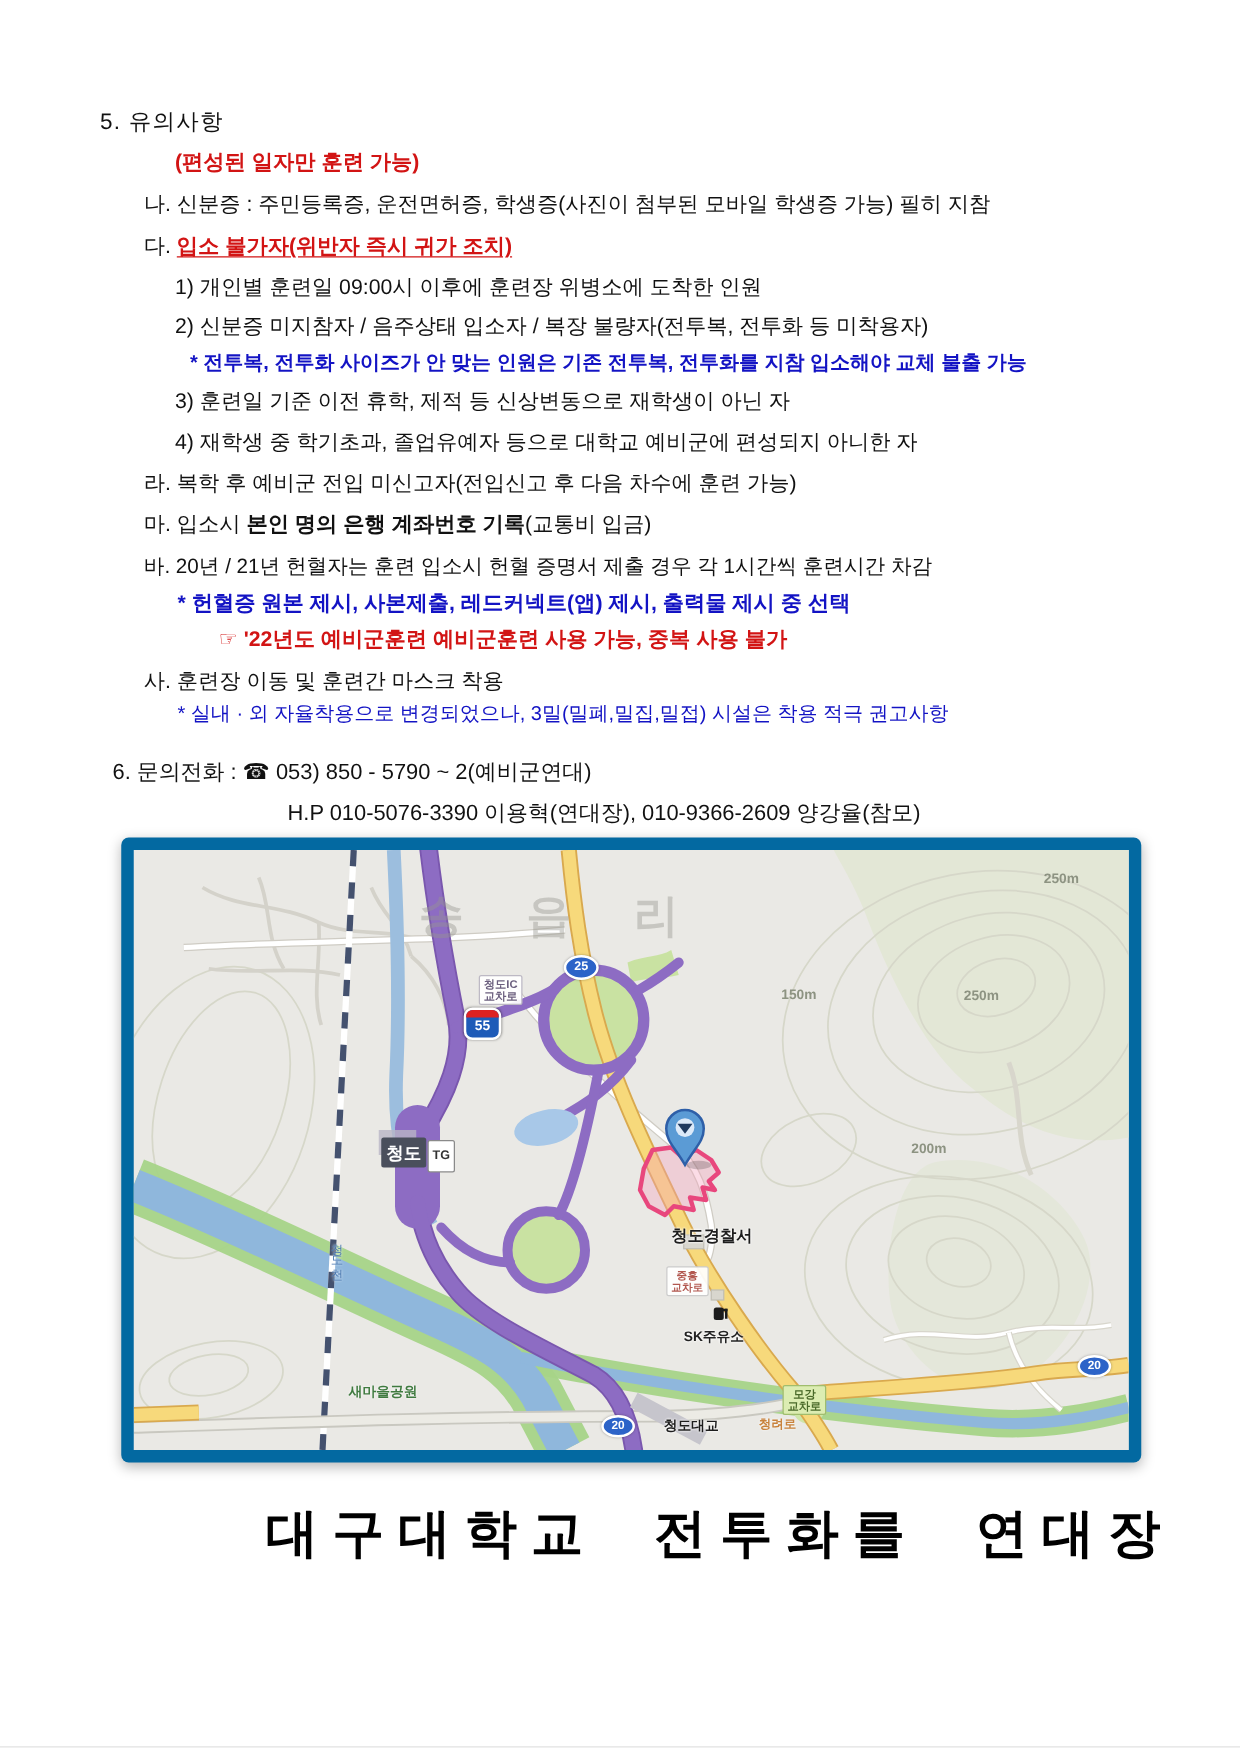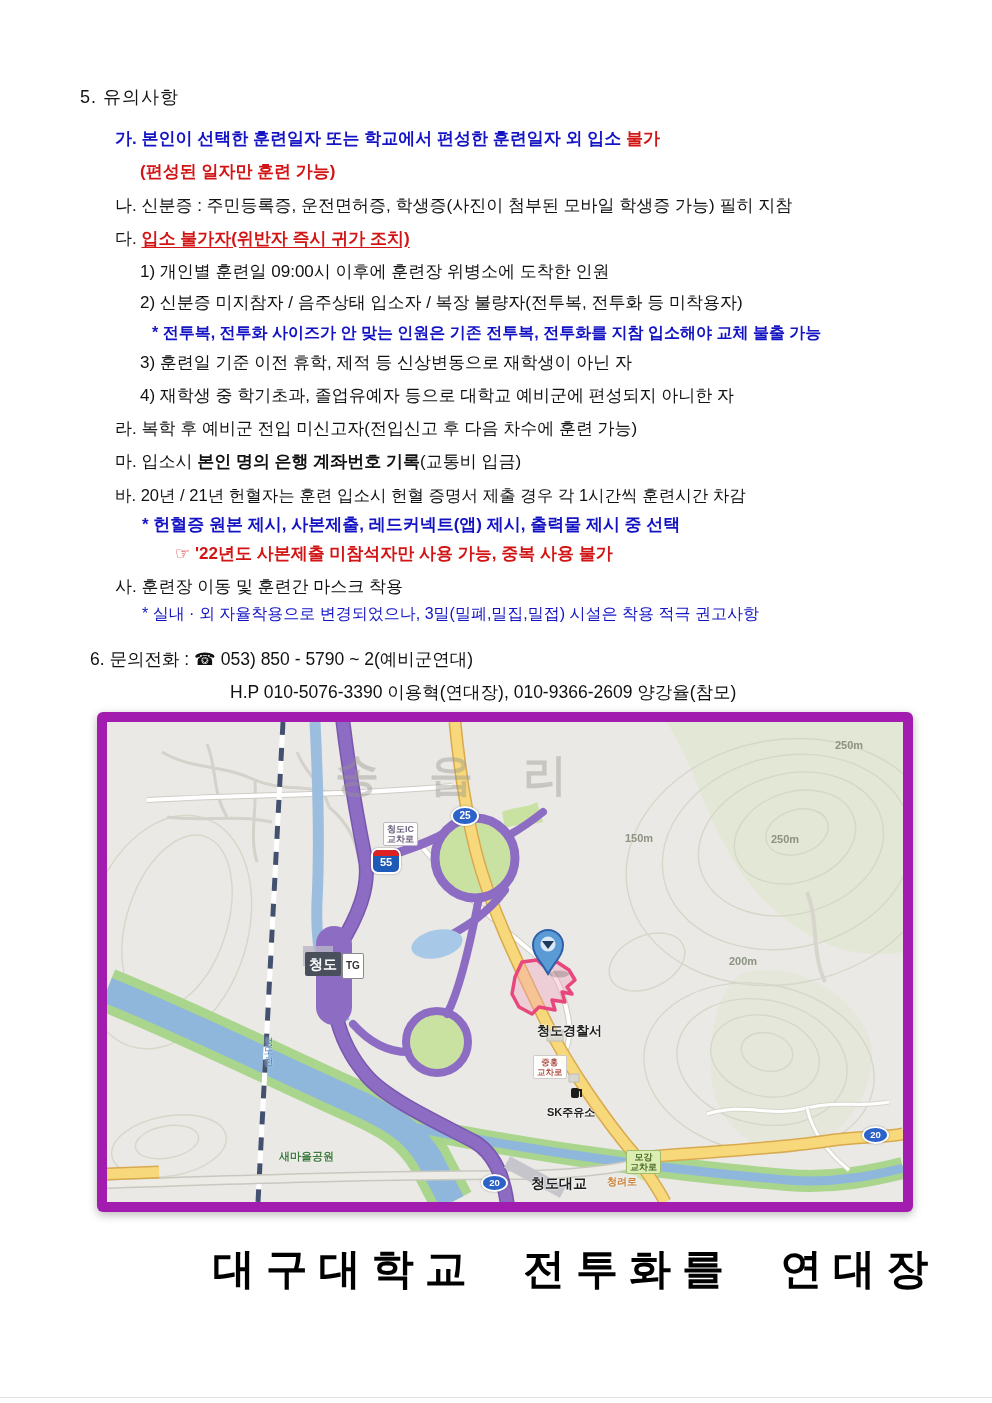--- a/index.html
+++ b/index.html
@@ -26,27 +26,27 @@
   .m-ba{margin-top:11px;margin-left:35px;font-size:16.5px;}
   .m-ban{margin-top:8px;margin-left:62px;font-weight:bold;}
   .m-baw{margin-top:7px;margin-left:95px;font-weight:bold;}
   .m-sa{margin-top:11px;margin-left:35px;}
   .m-san{margin-top:5px;margin-left:62px;font-weight:normal;font-size:16px;}
   .m-c6{margin-top:23px;margin-left:10px;font-size:17.5px;}
   .m-hp{margin-top:11px;margin-left:150px;font-size:17.5px;}
   .m-c7{margin-top:21px;margin-left:10px;font-size:17.5px;}
 
   
-  .map-card{margin-top:9px;margin-left:17px;width:796px;height:480px;background:#a21caf;
+  .map-card{margin-top:9px;margin-left:17px;width:796px;height:480px;background:#0369a1;
             padding:10px;border-radius:6px;box-shadow:0 3px 10px rgba(0,0,0,0.28);}
   .map{position:relative;width:796px;height:480px;overflow:hidden;background:#eae9e5;}
   .map svg{position:absolute;left:0;top:0;}
   .mlabel{position:absolute;white-space:nowrap;}
   .contour-label{font-size:11px;color:#8d9382;font-weight:bold;}
-  .watermark{font-size:44px;color:rgba(150,150,144,0.42);letter-spacing:50px;font-weight:bold;}
+  .watermark{font-size:36px;color:rgba(150,150,144,0.42);letter-spacing:50px;font-weight:bold;}
   .poi{font-size:13px;font-weight:bold;color:#1d1d1d;text-shadow:0 0 2px #fff,0 0 2px #fff;}
   .poi-small{font-size:11px;font-weight:bold;color:#222;text-shadow:0 0 2px #fff,0 0 2px #fff;}
   .park-label{font-size:11px;font-weight:bold;color:#3f7a3f;text-shadow:0 0 2px #fff;}
   .road-label{font-size:10px;font-weight:bold;color:#c8823c;text-shadow:0 0 2px #fff;}
   .river-label{font-size:10px;color:#4a78b0;writing-mode:vertical-rl;text-shadow:0 0 2px #fff;}
   .box-label{background:rgba(255,255,255,0.92);border:1px solid #bdb9c4;border-radius:2px;
              padding:1px 3px;text-align:center;line-height:10px;font-size:9px;color:#6b5f7e;font-weight:bold;}
   .box-label.redish{color:#b25850;font-size:8.5px;border-color:#ccc;}
   .box-label.greenish{background:#dcedb2;border:1px solid #a0bd6e;color:#4a6a2a;font-size:9px;}
   .tg-chip{display:inline-block;background:#4a4f5c;color:#fff;font-size:14px;font-weight:bold;
@@ -68,41 +68,40 @@
   .bottom-rule{position:absolute;left:0;bottom:5px;width:100%;border-top:1px solid #e2e2e2;}
 </style>
 </head>
 <body>
 
 <div class="page">
   <div class="doc">
 
     <div class="line sec-title"><span>5.</span> <span>유의사항</span></div>
 
-    <div class="line m-ga"><span class="blue">가. </span><span class="blue">본인이 선택한 훈련일자 또는 학교에서 편성한 훈련일자 외 입소 </span><span class="red">불가</span></div>
 
     <div class="line m-gasub red">(편성된 일자만 훈련 가능)</div>
 
     <div class="line m-na">나. 신분증 : 주민등록증, 운전면허증, 학생증(사진이 첨부된 모바일 학생증 가능) 필히 지참</div>
 
     <div class="line m-da"><span>다. </span><span class="red bold ul">입소 불가자(위반자 즉시 귀가 조치)</span></div>
 
     <div class="line m-d1">1) 개인별 훈련일 09:00시 이후에 훈련장 위병소에 도착한 인원</div>
     <div class="line m-d2">2) 신분증 미지참자 / 음주상태 입소자 / 복장 불량자(전투복, 전투화 등 미착용자)</div>
     <div class="line m-d2n blue">* 전투복, 전투화 사이즈가 안 맞는 인원은 기존 전투복, 전투화를 지참 입소해야 교체 불출 가능</div>
     <div class="line m-d3">3) 훈련일 기준 이전 휴학, 제적 등 신상변동으로 재학생이 아닌 자</div>
     <div class="line m-d4">4) 재학생 중 학기초과, 졸업유예자 등으로 대학교 예비군에 편성되지 아니한 자</div>
     <div class="line m-ra">라. 복학 후 예비군 전입 미신고자(전입신고 후 다음 차수에 훈련 가능)</div>
 
     <div class="line m-ma"><span>마. 입소시 </span><span class="bold">본인 명의 은행 계좌번호 기록</span><span>(교통비 입금)</span></div>
 
     <div class="line m-ba">바. 20년 / 21년 헌혈자는 훈련 입소시 헌혈 증명서 제출 경우 각 1시간씩 훈련시간 차감</div>
     <div class="line m-ban blue">* 헌혈증 원본 제시, 사본제출, 레드커넥트(앱) 제시, 출력물 제시 중 선택</div>
 
-    <div class="line m-baw red"><span>☞ </span><span>'22년도 사본제출 미참석자만 사용 가능, 중복 사용 불가</span></div>
+    <div class="line m-baw red"><span>☞ </span><span>'22년도 예비군훈련 예비군훈련 사용 가능, 중복 사용 불가</span></div>
 
     <div class="line m-sa">사. 훈련장 이동 및 훈련간 마스크 착용</div>
     <div class="line m-san blue">* 실내 · 외 자율착용으로 변경되었으나, 3밀(밀폐,밀집,밀접) 시설은 착용 적극 권고사항</div>
 
     <div class="line m-c6"><span>6.</span> <span>문의전화 : </span><span>☎ </span><span>053) 850 - 5790 ~ 2(예비군연대)</span></div>
     <div class="line m-hp">H.P 010-5076-3390 이용혁(연대장), 010-9366-2609 양강율(참모)</div>
 
 
     <div class="map-card">
       <div class="map">
@@ -236,21 +235,21 @@
         <span class="mlabel box-label redish" style="left:426px;top:333px;"><span>중흥</span><br><span>교차로</span></span>
 
         <span class="pump" style="left:464px;top:366px;">
             <i></i>
           </span>
         <span class="mlabel poi-small" style="left:440px;top:379px;">SK주유소</span>
 
         <span class="mlabel box-label greenish" style="left:519px;top:428px;"><span>모강</span><br><span>교차로</span></span>
 
         <span class="mlabel park-label" style="left:172px;top:423px;">새마을공원</span>
-        <span class="mlabel poi" style="left:424px;top:450px;font-size:14px;">청도대교</span>
+        <span class="mlabel poi" style="left:424px;top:450px;font-size:11px;">청도대교</span>
         <span class="mlabel road-label" style="left:500px;top:449px;">청려로</span>
         <span class="mlabel river-label" style="left:150px;top:308px;">청도천</span>
 
         <span class="shield-exp" style="left:264px;top:126px;"><span class="band"></span><b>55</b></span>
         <span class="shield-oval" style="left:344px;top:84px;width:24px;height:16px;font-size:10px;line-height:16px;">25</span>
         <span class="shield-oval" style="left:374px;top:452px;width:23px;height:14px;font-size:9.5px;line-height:14px;">20</span>
         <span class="shield-oval" style="left:755px;top:404px;width:23px;height:14px;font-size:9.5px;line-height:14px;">20</span>
       </div>
     </div>
 

